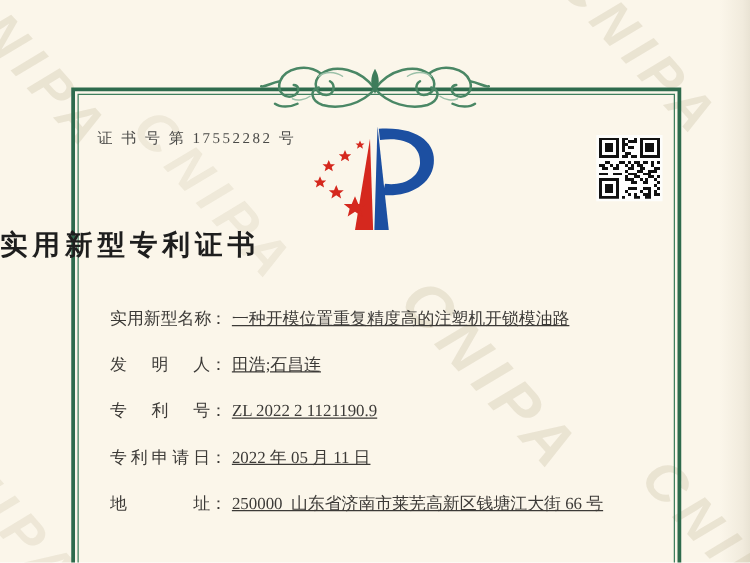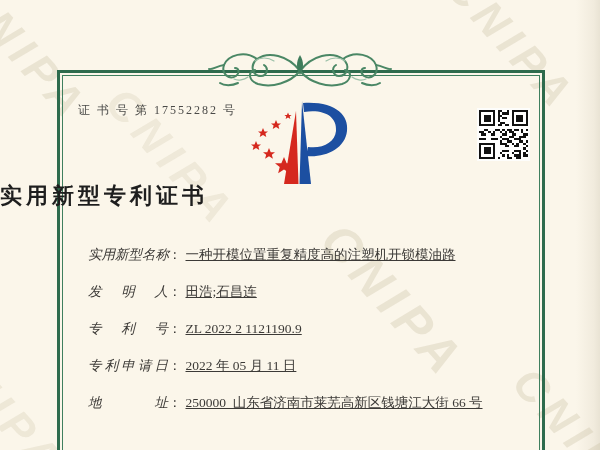--- a/index.html
+++ b/index.html
@@ -32,21 +32,20 @@
   .qr svg{width:100%;height:100%;shape-rendering:crispEdges;}
   .title{
     position:absolute;left:0;top:181px;width:100%;
     font-size:22px;font-weight:bold;color:#1e1e1e;letter-spacing:4px;
   }
   .fields{position:absolute;left:88px;top:246px;right:60px;}
   .field-row{height:23px;margin-bottom:14px;font-size:13.5px;color:#3c3a37;white-space:nowrap;}
   .field-label{
     display:inline-block;width:80px;text-align:justify;text-align-last:justify;
     vertical-align:bottom;
-    font-style:italic;
   }
   .field-colon{display:inline-block;margin-right:4px;}
   .field-value{white-space:pre-wrap;text-decoration:underline;}
 </style>
 </head>
 <body>
 
 <span class="watermark" style="left:-15px;top:-28px;font-size:44px;">CNIPA</span>
 <span class="watermark" style="left:473px;top:-38px;font-size:44px;">CNIPA</span>
 <span class="watermark" style="left:133px;top:78px;font-size:44px;opacity:.75;">CNIPA</span>

